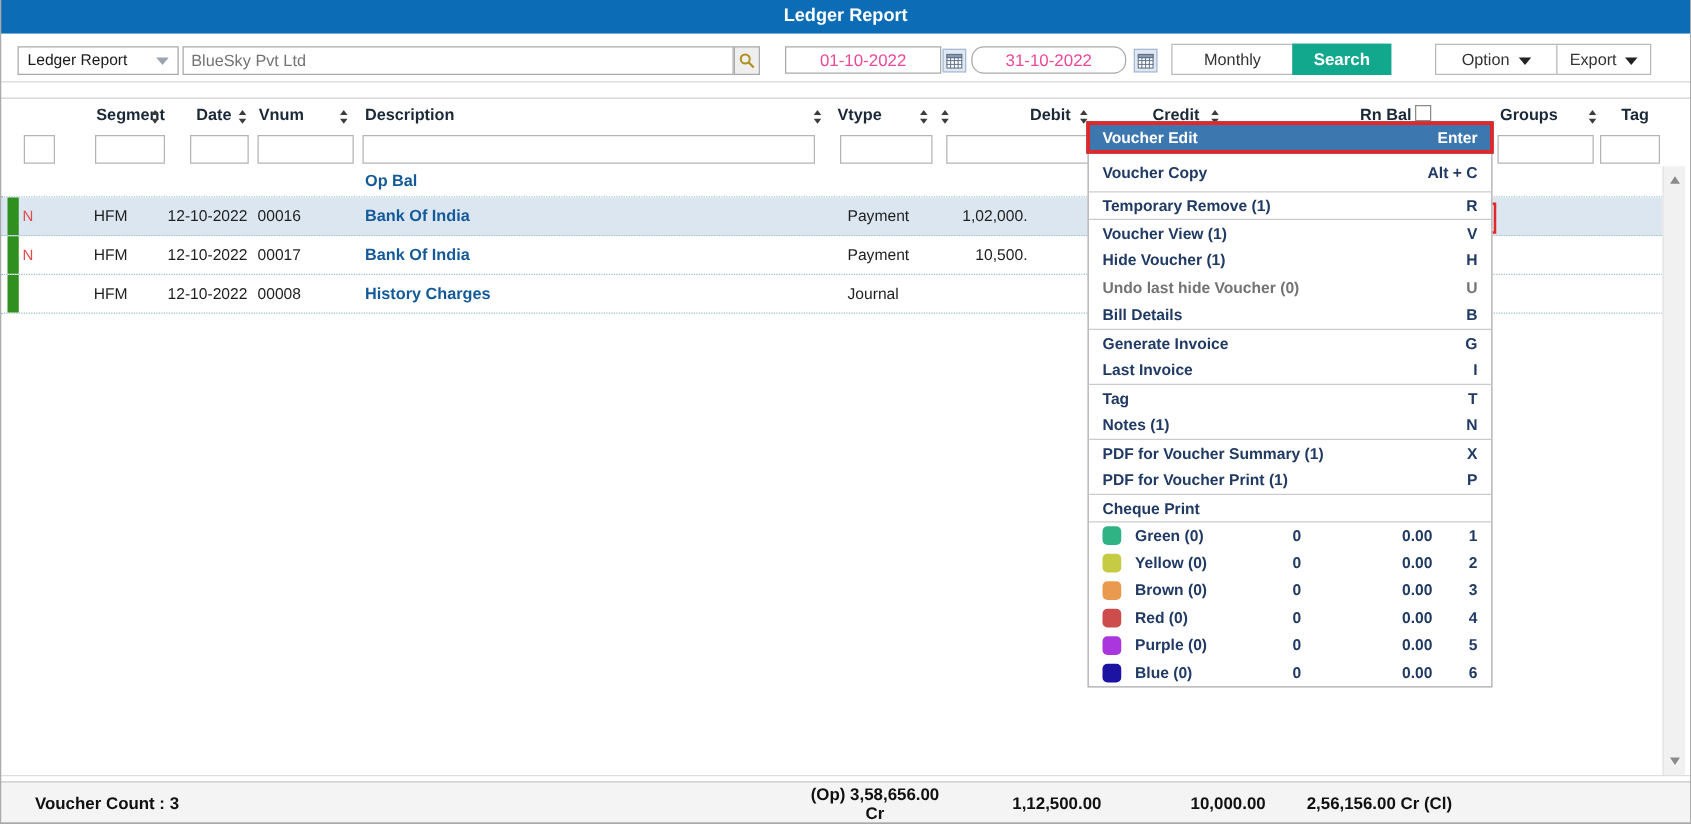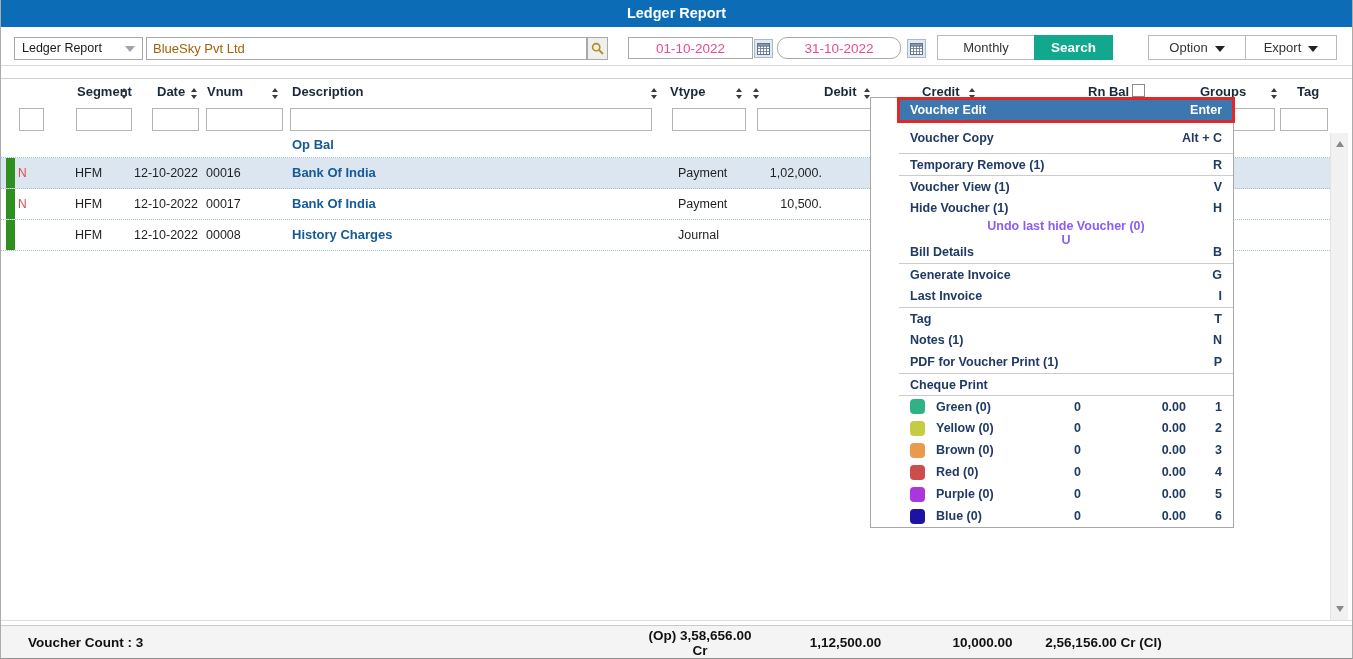--- a/index.html
+++ b/index.html
@@ -17,21 +17,21 @@
   
   .toolbar { position:absolute; left:0; top:27px; width:1353px; height:39px; background:#fff;
              border-bottom:1px solid #d8d8d8; }
   .selectbox { position:absolute; left:14px; top:10px; width:129px; height:23px;
                border:1px solid #a9a9a9; background:#fff; font-size:12.5px; color:#1a1a1a;
                line-height:21px; padding-left:7px; cursor:pointer; }
   .selectbox .caret { position:absolute; right:7px; top:8px; width:0; height:0;
                border-left:5px solid transparent; border-right:5px solid transparent;
                border-top:6px solid #9aa3ae; }
   .acct-input { position:absolute; left:146px; top:10px; width:441px; height:23px;
-               border:1px solid #a9a9a9; font-size:13px; color:#a16207; padding:0 6px;
+               border:1px solid #a9a9a9; font-size:13px; color:#737373; padding:0 6px;
                font-family:"Liberation Sans", sans-serif; }
   .magbtn { position:absolute; left:587px; top:10px; width:21px; height:23px; background:#efefef;
             border:1px solid #a9a9a9; cursor:pointer; display:flex; align-items:center; justify-content:center; }
   .datebox { position:absolute; top:10px; height:22px; border:1px solid #a9a9a9; text-align:center;
              font-size:13.5px; color:#ec4899; font-family:"Liberation Sans", sans-serif; }
   .calbtn { position:absolute; top:12px; width:19px; height:19px; background:#dfe8f3;
             border:1px solid #a6bad4; cursor:pointer; display:flex; align-items:center; justify-content:center; }
   .tbtn { position:absolute; top:8px; height:25px; background:#fff; border:1px solid #b9b9b9;
           font-size:13px; color:#333; text-align:center; line-height:23px; cursor:pointer; }
   .tbtn .caret { display:inline-block; width:0; height:0; margin-left:7px;
@@ -75,30 +75,30 @@
 
   
   .vscroll { position:absolute; left:1330px; top:133px; width:18px; height:487px; background:#f1f1f1;
           border-left:1px solid #e3e3e3; z-index:4; cursor:pointer; }
   .sarrow { position:absolute; left:5px; width:0; height:0;
           border-left:4px solid transparent; border-right:4px solid transparent; }
   .sarrow.up { top:8px; border-bottom:6px solid #8a8a8a; }
   .sarrow.down { bottom:8px; border-top:6px solid #8a8a8a; }
 
   
-  .menu { position:absolute; left:870px; top:97px; width:364px; background:#fff;
-          border:1px solid #a8a8a8; z-index:20; font-weight:bold; font-size:12.5px; color:#203a64;padding-left:28px; }
+  .menu { position:absolute; left:870px; top:97px; width:324px; background:#fff;
+          border:1px solid #a8a8a8; z-index:20; font-weight:bold; font-size:12.5px; color:#203a64; }
   .mi { display:flex; justify-content:space-between; align-items:center; height:22px;
           padding:0 11px; cursor:pointer; }
   .mi.sep, .mc.sep { border-top:1px solid #cbcbcb; }
   .mi.ve { height:26px; background:#3d77af; color:#fff; border:3px solid #e32726;
           margin:-1px -2px 0 -2px; padding:0 10px; }
   .mi.vc { height:30px;gap:40px; }
   .mi.vc .mi-key { width:42px; text-align:right; line-height:13px; white-space:normal; }
-  .mi.disabled { color:#8b5cf6; cursor:default;flex-direction:column; }
+  .mi.disabled { color:#737373; cursor:default; }
   .mi-key { white-space:nowrap; }
   .mc { display:flex; align-items:center; height:22px; padding:0 11px; cursor:pointer; }
   .swatch { width:15px; height:15px; border-radius:4px; margin-right:11px; flex:0 0 auto; }
   .mc-name { flex:1; } .mc-count { width:46px; text-align:left; }
   .mc-amount { width:66px; text-align:right; } .mc-key { width:36px; text-align:right; }
 
   
   .footer { position:absolute; left:0; top:625px; width:1353px; height:34px; background:#f4f4f4;
           border-top:1px solid #c9c9c9; font-weight:bold; font-size:13.5px; color:#111; z-index:3; }
   .f-count { position:absolute; left:28px; top:0; line-height:34px; }
@@ -144,21 +144,21 @@
     </div>
     <div class="tbtn" style="left:937px;width:98px;">
       <span>Monthly</span>
     </div>
     <div class="searchbtn">
       <span>Search</span>
     </div>
     <div class="tbtn" style="left:1148px;width:98px;">
       <span>Option</span><span class="caret"></span>
     </div>
-    <div class="tbtn" style="left:1245px;width:92px;">
+    <div class="tbtn" style="left:1245px;width:76px;">
       <span>Export</span><span class="caret"></span>
     </div>
   </div>
 
   <div class="tabletop"></div>
 
   <span class="hdr-label" style="left:77px">Segment</span>
   <span class="hdr-label" style="left:157px">Date</span>
   <span class="hdr-label" style="left:207px">Vnum</span>
   <span class="hdr-label" style="left:292px">Description</span>
@@ -285,20 +285,24 @@
       <span class="mi-key">I</span>
     </div>
     <div class="mi sep">
       <span class="mi-label">Tag</span>
       <span class="mi-key">T</span>
     </div>
     <div class="mi">
       <span class="mi-label">Notes (1)</span>
       <span class="mi-key">N</span>
     </div>
+    <div class="mi sep">
+      <span class="mi-label">PDF for Voucher Summary (1)</span>
+      <span class="mi-key">X</span>
+    </div>
     <div class="mi">
       <span class="mi-label">PDF for Voucher Print (1)</span>
       <span class="mi-key">P</span>
     </div>
     <div class="mi sep">
       <span class="mi-label">Cheque Print</span>
       <span class="mi-key"></span>
     </div>
 
     <div class="mc sep">

